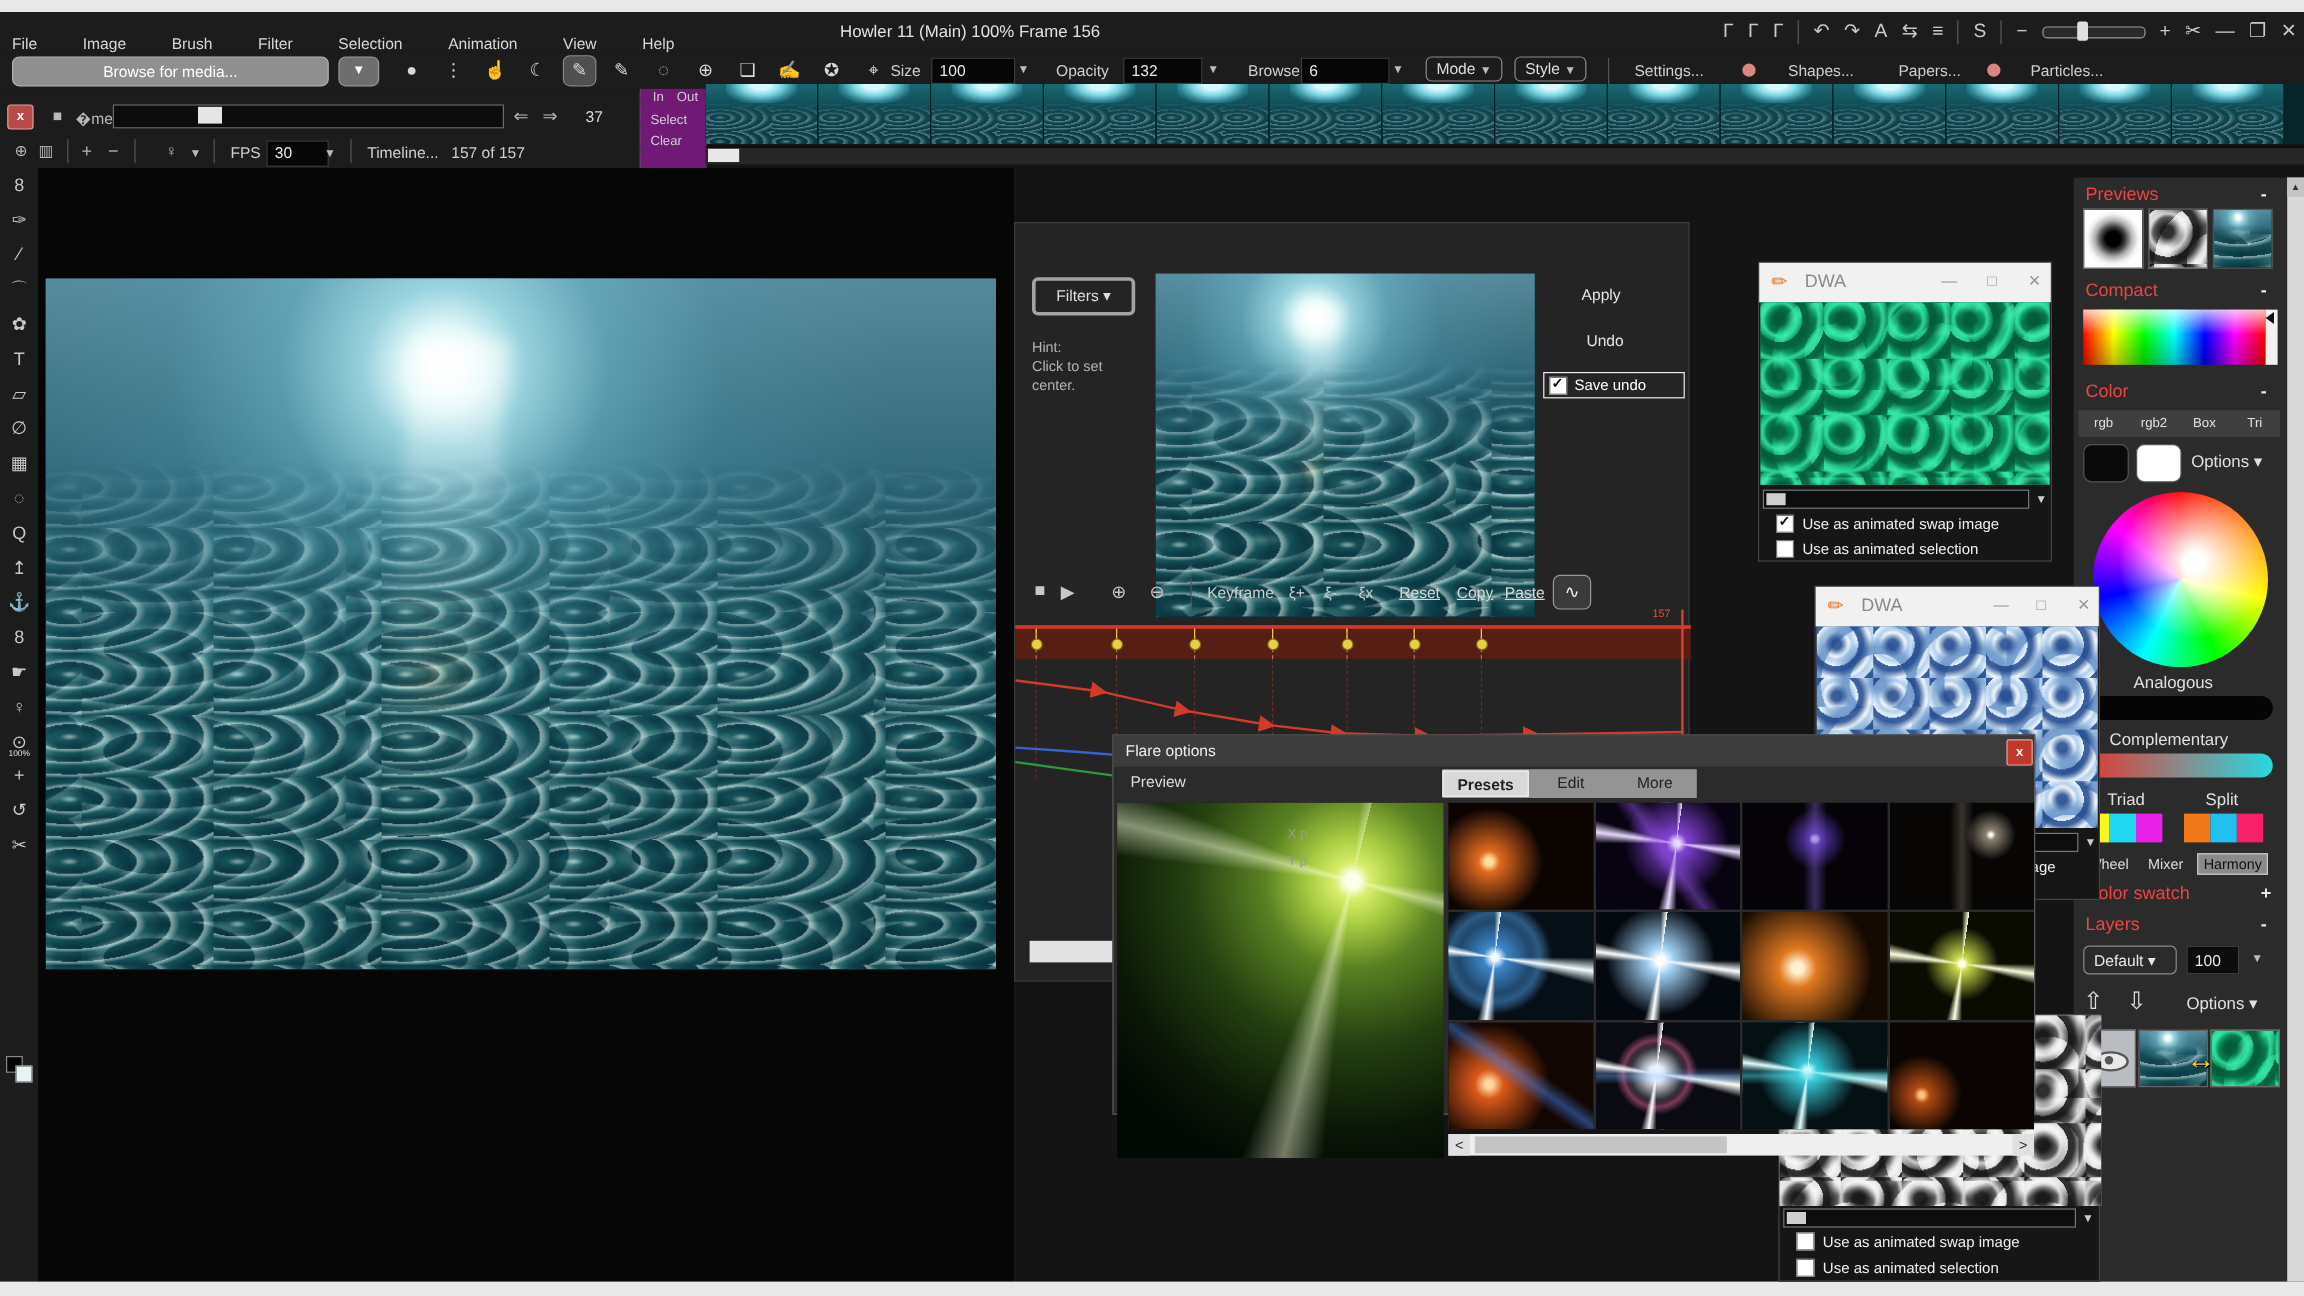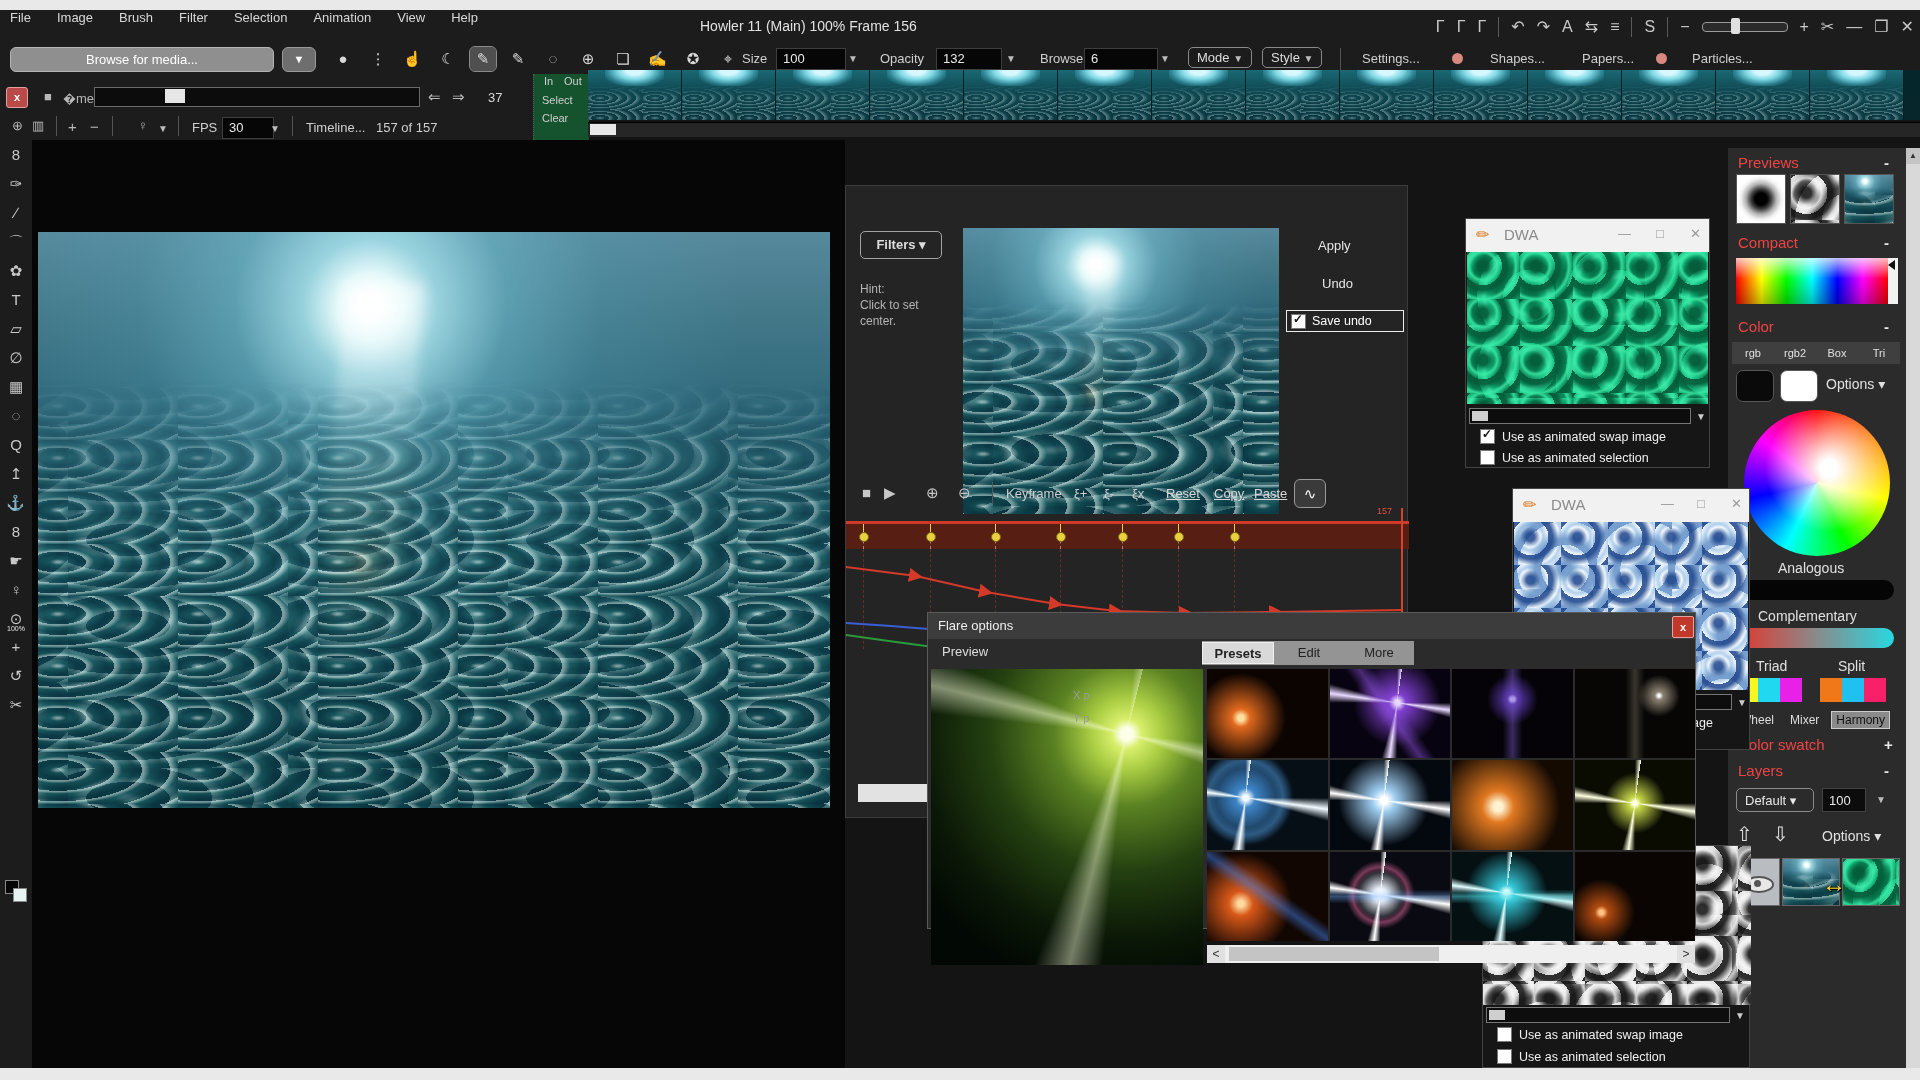--- a/index.html
+++ b/index.html
@@ -5,21 +5,21 @@
   html,body{margin:0;padding:0;background:#000;}
   #root{position:relative;width:1920px;height:1080px;background:#141414;overflow:hidden;
         font-family:"Liberation Sans", sans-serif;color:#d6d6d6;user-select:none;}
   .a{position:absolute;}
   .sep-v{width:1px;background:#555;}
   
   #strip-top{left:0;top:0;width:1920px;height:10px;background:#e9e9e9;}
   #strip-bottom{left:0;top:1068px;width:1920px;height:12px;background:#e9e9e9;}
   
   #menubar{left:0;top:10px;width:1920px;height:34px;background:#1c1c1c;}
-  #menu-items{left:10px;top:0;height:34px;display:flex;align-items:flex-start;gap:26px;}
+  #menu-items{left:10px;top:0;height:34px;display:flex;align-items:flex-end;gap:38px;}
   .menu-item{font-size:13px;color:#d8d8d8;cursor:default;}
   #app-title{left:700px;top:8px;font-size:14px;color:#e2e2e2;}
   #tb-icons{right:6px;top:0;height:34px;display:flex;align-items:center;gap:12px;}
   .tbicon{font-size:16px;color:#c8c8c8;line-height:1;}
   .tsep{width:1px;height:20px;background:#5a5a5a;}
   #zslider{width:84px;height:8px;border:1px solid #9a9a9a;border-radius:4px;background:#2a2a2a;position:relative;}
   #zhandle{position:absolute;left:28px;top:-5px;width:9px;height:16px;background:#e0e0e0;border-radius:2px;}
   
   #toolbar2{left:0;top:44px;width:1920px;height:30px;background:#1c1c1c;}
   #browse-btn{left:10px;top:3px;width:262px;height:23px;background:#8f8f8f;border:1px solid #b5b5b5;
@@ -35,21 +35,21 @@
   .tb-btn{border:1px solid #8a8a8a;border-radius:5px;color:#ddd;font-size:13px;padding:2px 8px;top:3px;}
   .reddot{width:11px;height:11px;border-radius:50%;background:#d98880;top:9px;}
   
   #transport{left:0;top:74px;width:533px;height:66px;background:#1c1c1c;}
   #redx{left:6px;top:13px;width:20px;height:19px;background:#b94a48;border:1px solid #e0a0a0;border-radius:3px;
         color:#fff;font-size:11px;font-weight:bold;text-align:center;line-height:19px;}
   .trico{color:#b8b8b8;font-size:13px;}
   #track3{left:94px;top:13px;width:324px;height:18px;background:#0c0c0c;border:1px solid #6a6a6a;}
   #handle3{left:70px;top:1px;width:20px;height:14px;background:#e6e6e6;position:absolute;}
   
-  #clippanel{left:533px;top:74px;width:55px;height:66px;background:#14532d;border-left:1px dotted #5a5a5a;font-size:11px;color:#cfcfcf;}
+  #clippanel{left:533px;top:74px;width:55px;height:66px;background:#701a75;border-left:1px dotted #5a5a5a;font-size:11px;color:#cfcfcf;}
   
   #filmstrip{left:588px;top:70px;width:1332px;height:50px;background:#06262c;white-space:nowrap;overflow:hidden;}
   .frame{position:relative;width:94px;height:50px;display:inline-block;vertical-align:top;
      background:linear-gradient(180deg,#1a6873 0%,#0f4750 45%,#0a343d 100%);
      border-right:1px solid #061f24;box-sizing:border-box;overflow:hidden;}
   .frame::before{content:"";position:absolute;left:18%;top:-14px;width:64%;height:30px;
      background:radial-gradient(ellipse at center,#d8f8ff 0 18%,#7fd8e4 40%,rgba(70,170,190,.5) 65%,transparent 80%);}
   .frame::after{content:"";position:absolute;inset:0;
      background:repeating-radial-gradient(ellipse 30px 10px at 12px 8px, rgba(210,240,240,.35) 0 1px, rgba(20,80,90,.3) 5px, transparent 9px);
      background-size:55px 20px;
@@ -77,22 +77,22 @@
     background-image:
      repeating-radial-gradient(ellipse 70px 26px at 20px 18px, rgba(225,250,245,.5) 0 2px, rgba(40,120,120,.35) 8px, rgba(10,60,70,.55) 20px, rgba(10,60,70,0) 28px),
      repeating-radial-gradient(ellipse 110px 42px at 60px 30px, rgba(210,245,240,.4) 0 3px, rgba(30,110,110,.3) 14px, rgba(6,45,55,.5) 30px, rgba(6,45,55,0) 42px);
     background-size:140px 52px, 220px 86px;background-position:0 0, 30px 20px;
     -webkit-mask-image:linear-gradient(180deg,transparent 26%,rgba(0,0,0,.5) 38%,#000 55%);
     mask-image:linear-gradient(180deg,transparent 26%,rgba(0,0,0,.5) 38%,#000 55%);}
   
   #tledit{left:845px;top:185px;width:563px;height:633px;background:#242424;border:1px solid #3c3c3c;box-sizing:border-box;z-index:2;}
   #tl-title{left:0;top:0;width:563px;height:31px;background:#f5f5f5;color:#666;font-size:13px;}
   #tl-closebox{left:538px;top:4px;width:20px;height:22px;background:#d9d9d9;}
-  #filters-btn{left:14px;top:45px;width:80px;height:26px;border:1px solid #a3a3a3;border-radius:5px;
-      color:#ddd;font-size:13px;text-align:center;line-height:26px;font-weight:bold;}
+  #filters-btn{left:14px;top:45px;width:80px;height:26px;border:3px solid #a3a3a3;border-radius:5px;
+      color:#ddd;font-size:13px;text-align:center;line-height:26px;}
   .hintline{left:14px;font-size:12px;color:#b5b5b5;}
   .tl-link{font-size:13px;color:#e5e5e5;}
   #saveundo{left:440px;top:124px;width:118px;height:22px;border:1px solid #eee;display:flex;align-items:center;gap:6px;padding-left:4px;box-sizing:border-box;}
   .cb{width:13px;height:13px;background:#fff;border:1px solid #777;display:inline-block;position:relative;flex:none;}
   .cb.on::after{content:"✓";position:absolute;left:1px;top:-2px;font-size:12px;color:#111;font-weight:bold;line-height:1;}
   .kf-ico{font-size:15px;color:#c8c8c8;top:298px;}
   .kf-txt{font-size:13px;color:#cfcfcf;top:300px;}
   .kf-link{font-size:13px;color:#d8d8d8;text-decoration:underline;top:300px;}
   #curvebtn{left:448px;top:293px;width:30px;height:27px;background:#3a3a3a;border:1px solid #9a9a9a;border-radius:6px;
       color:#eee;font-size:15px;text-align:center;line-height:27px;}

